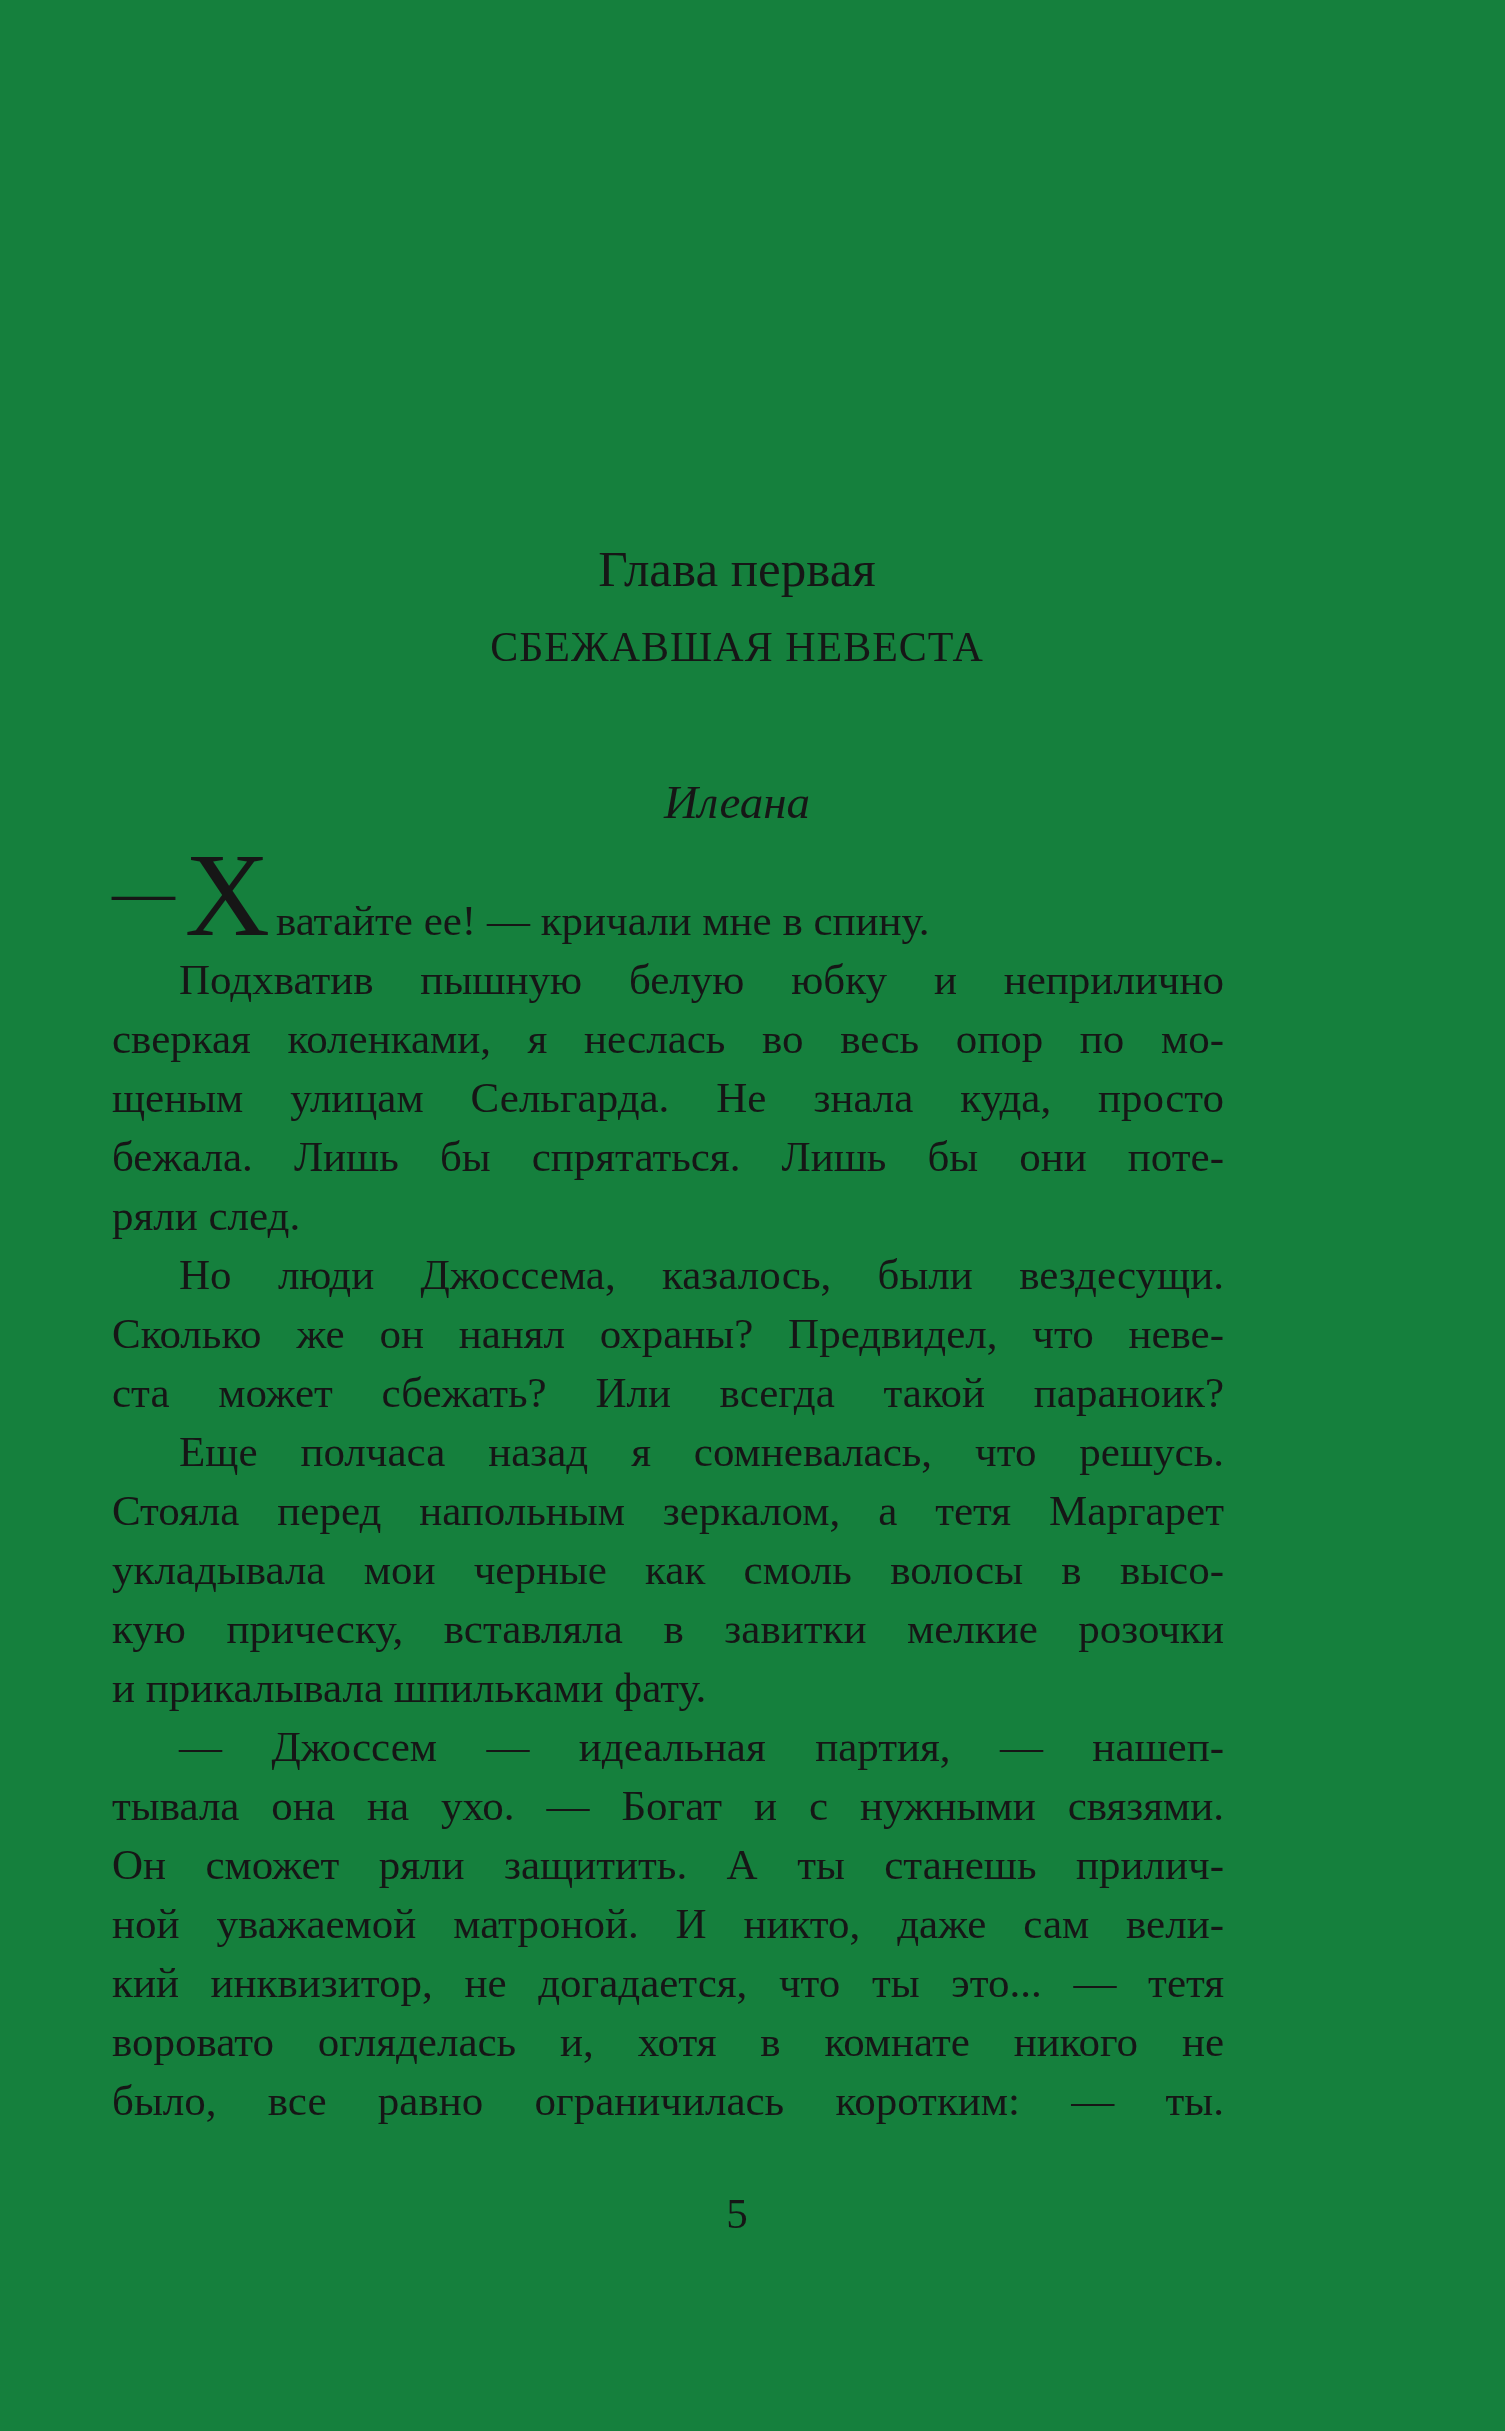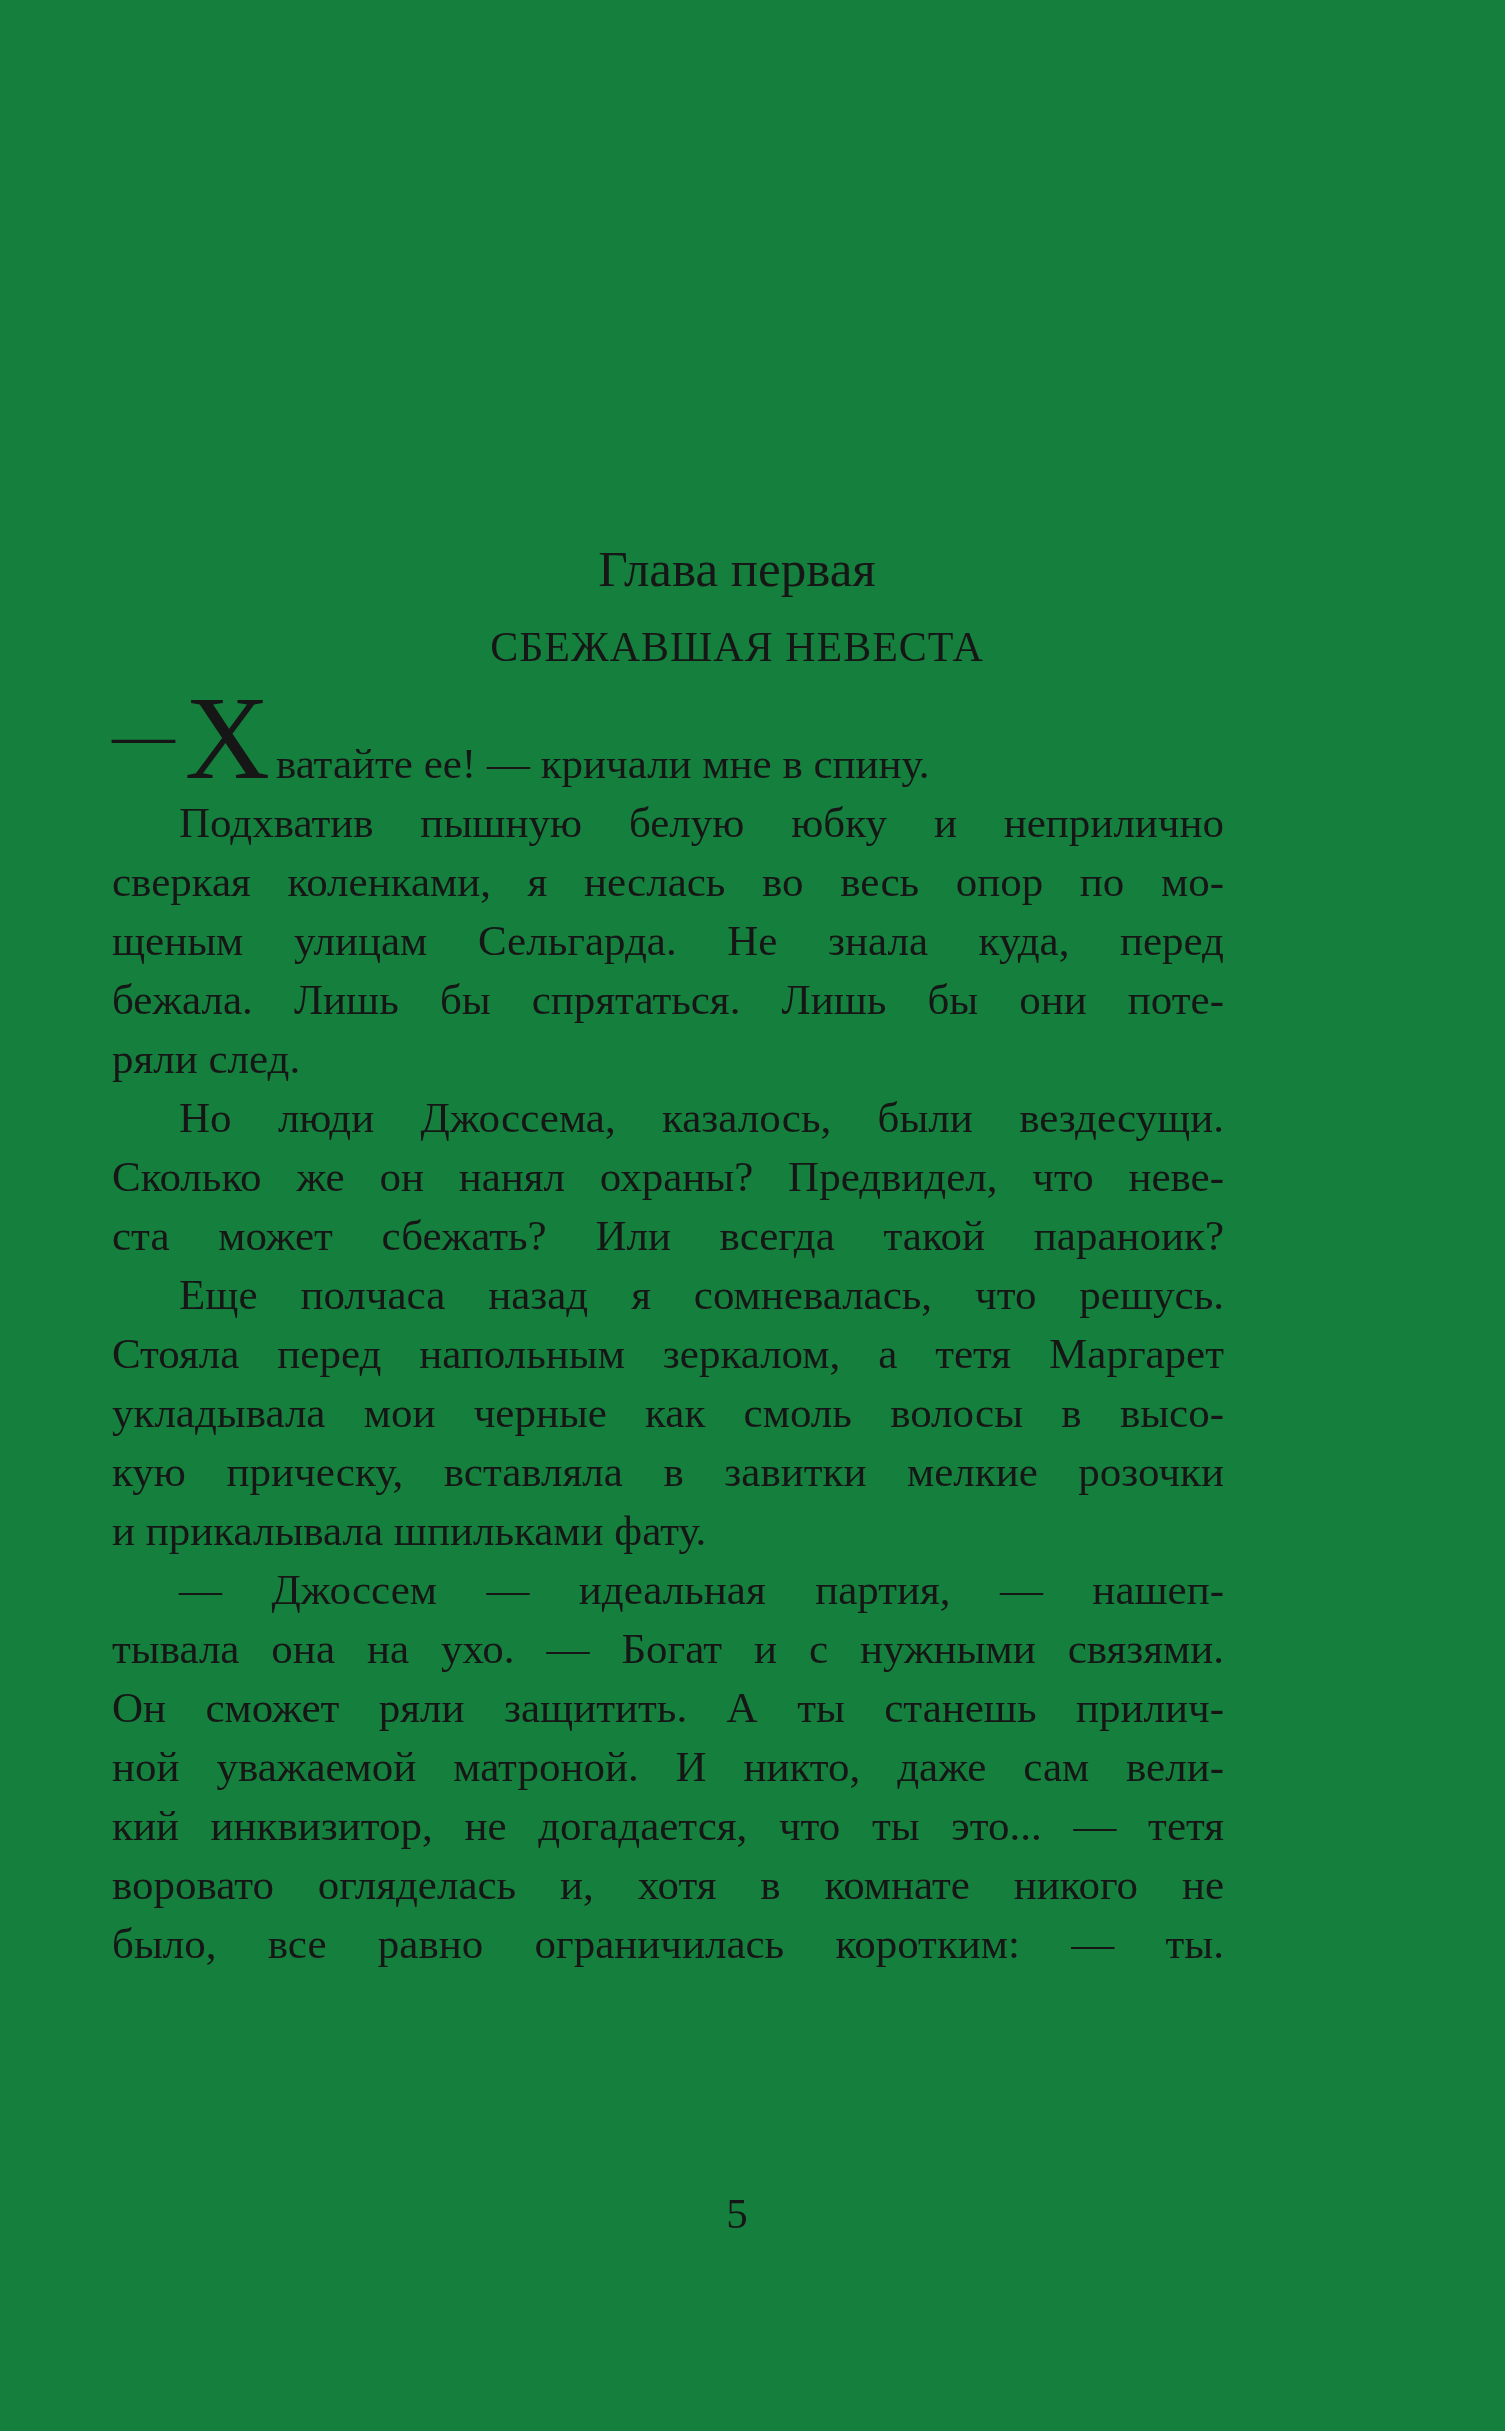--- a/index.html
+++ b/index.html
@@ -89,31 +89,32 @@
 </head>
 <body>
 
 <div class="page">
 
   <header class="chapter">
     <div class="chapter-line1">Глава первая</div>
     <div class="chapter-line2">СБЕЖАВШАЯ НЕВЕСТА</div>
   </header>
 
+  <div class="narrator">Илеана</div>
 
   <main class="text-block">
 
     <div>
       <p class="line opening"><span class="open-dash">—</span><span class="drop-cap">Х</span><span>ватайте ее! — кричали мне в спину.</span></p>
     </div>
 
     <div>
       <p class="line justify indent">Подхватив пышную белую юбку и неприлично</p>
       <p class="line justify">сверкая коленками, я неслась во весь опор по мо-</p>
-      <p class="line justify">щеным улицам Сельгарда. Не знала куда, перед</p>
+      <p class="line justify">щеным улицам Сельгарда. Не знала куда, просто</p>
       <p class="line justify">бежала. Лишь бы спрятаться. Лишь бы они поте-</p>
       <p class="line">ряли след.</p>
     </div>
 
     <div>
       <p class="line justify indent">Но люди Джоссема, казалось, были вездесущи.</p>
       <p class="line justify">Сколько же он нанял охраны? Предвидел, что неве-</p>
       <p class="line justify">ста может сбежать? Или всегда такой параноик?</p>
     </div>
 

